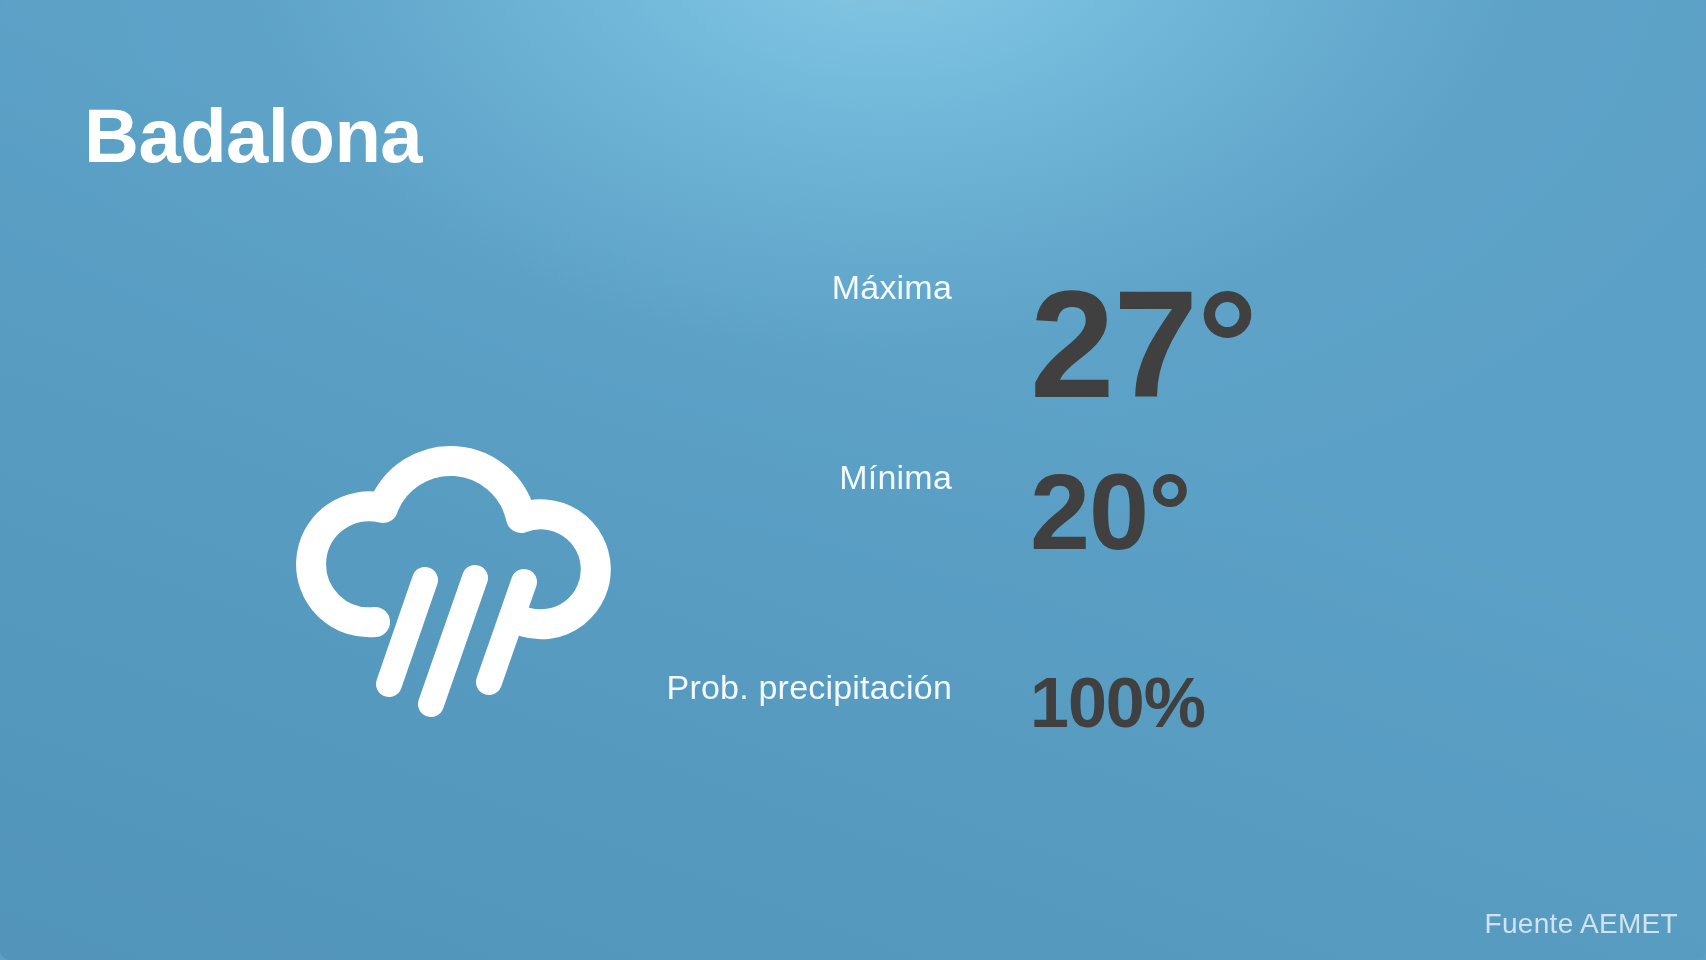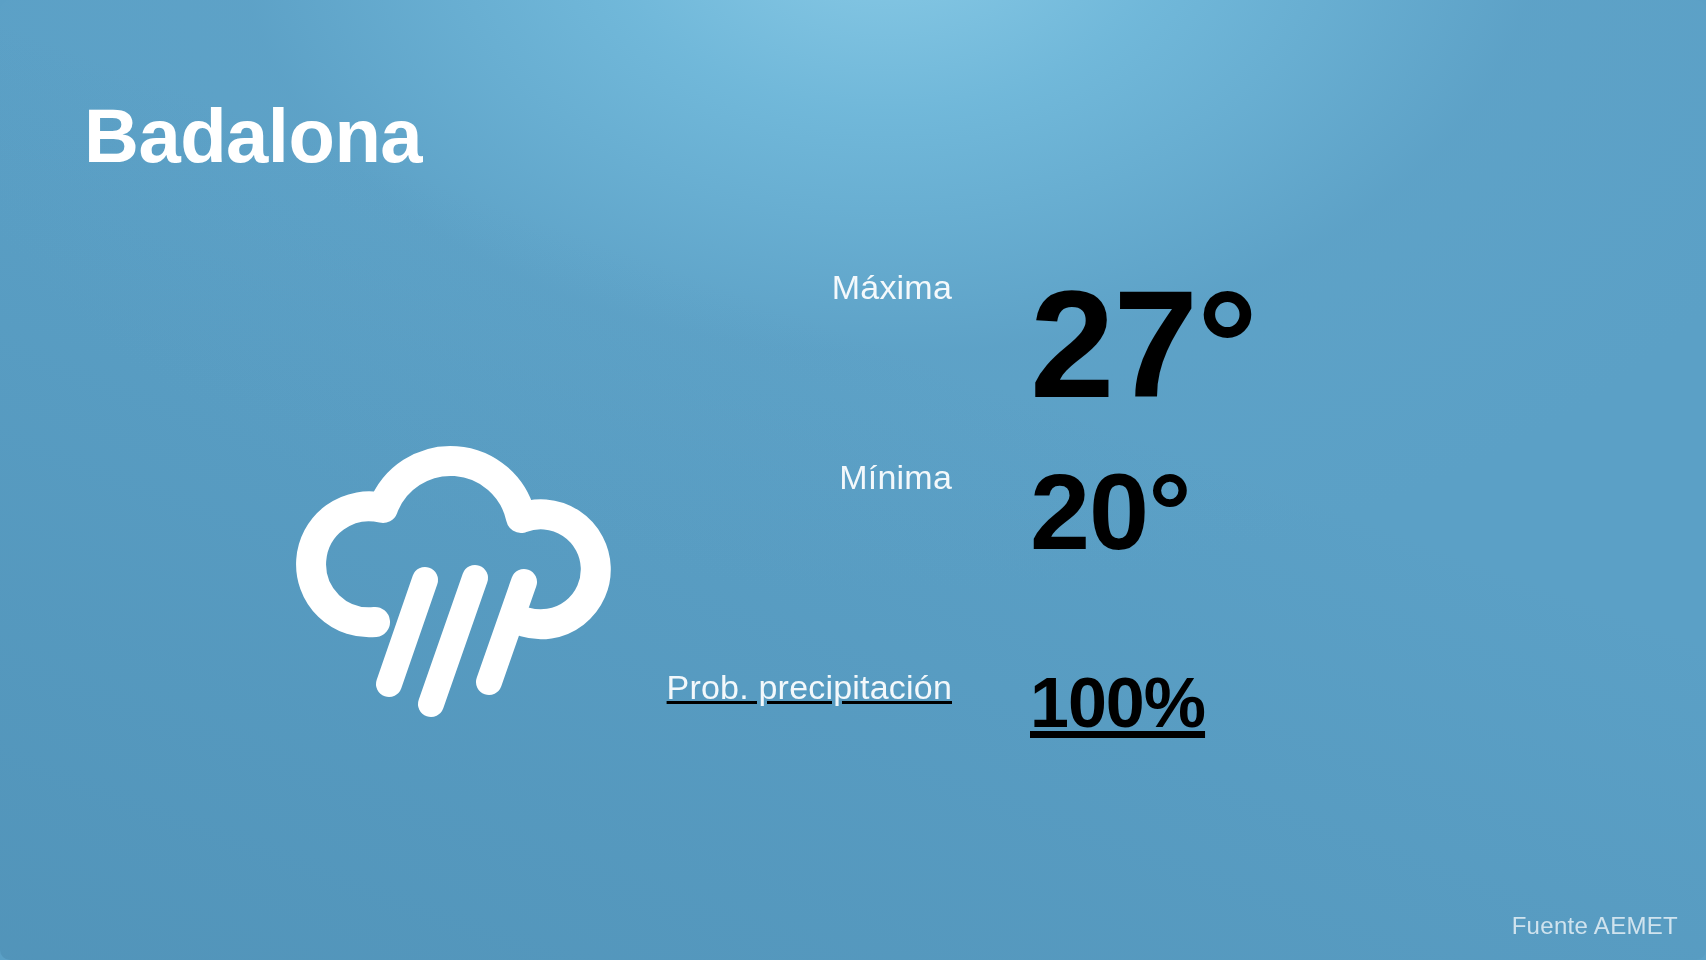--- a/index.html
+++ b/index.html
@@ -101,45 +101,45 @@
   .reading-label {
     font-size:34px;
     font-weight:300;
     color:rgba(255,255,255,0.93);
     letter-spacing:0.2px;
     white-space:nowrap;
     text-align:right;
   }
   .reading-value {
     font-weight:700;
-    color:#000000;
+    color:#404040;
     white-space:nowrap;
     text-align:left;
     letter-spacing:-1px;
     line-height:1;
   }
 
   #row-maxima { height:190px; }
   #row-maxima .reading-label { width:430px; padding-right:78px; }
   #row-maxima .reading-value { width:390px; font-size:152px; }
 
   #row-minima { height:210px; }
   #row-minima .reading-label { width:430px; padding-right:78px; }
   #row-minima .reading-value { width:390px; font-size:108px; }
 
-  #row-precip { height:120px;text-decoration:underline; }
+  #row-precip { height:120px; }
   #row-precip .reading-label { width:430px; padding-right:78px; }
   #row-precip .reading-value { width:390px; font-size:70px; }
 
   
   #source-credit {
     position:absolute;
     right:28px;
     bottom:20px;
-    font-size:24px;
+    font-size:28px;
     font-weight:300;
     color:rgba(255,255,255,0.72);
     letter-spacing:0.3px;
     white-space:nowrap;
   }
 </style>
 </head>
 <body>
 
 <div id="weather-card">

